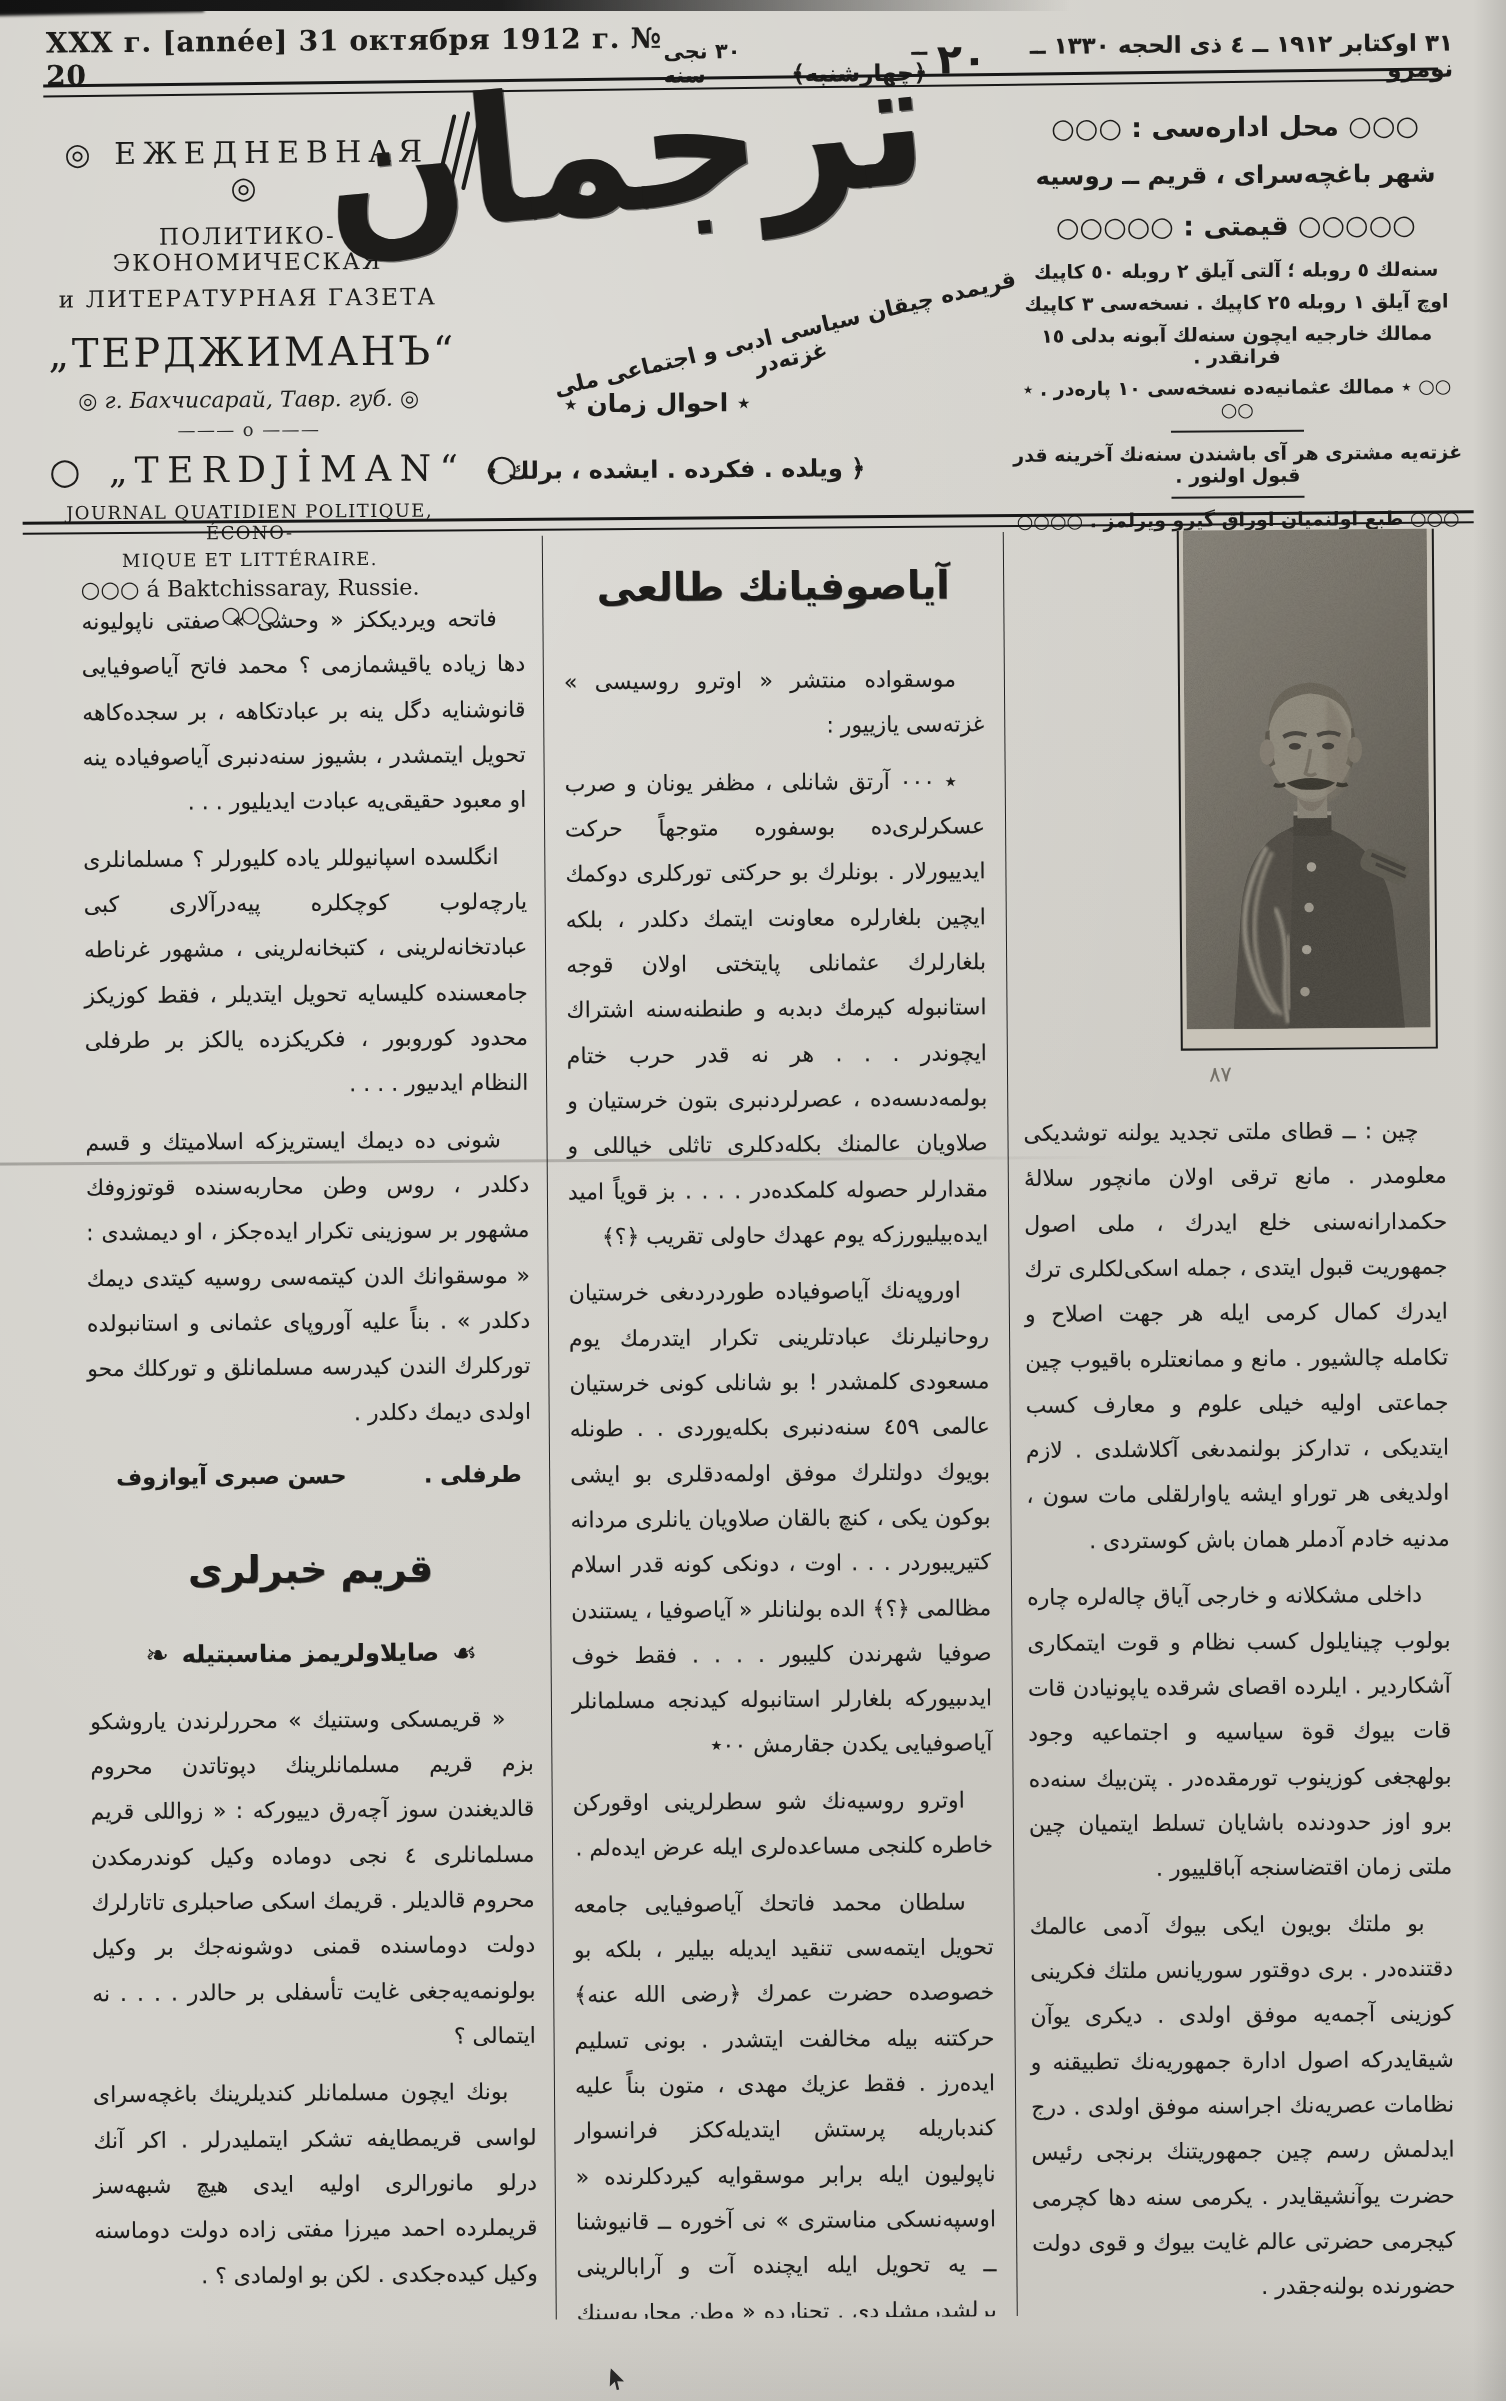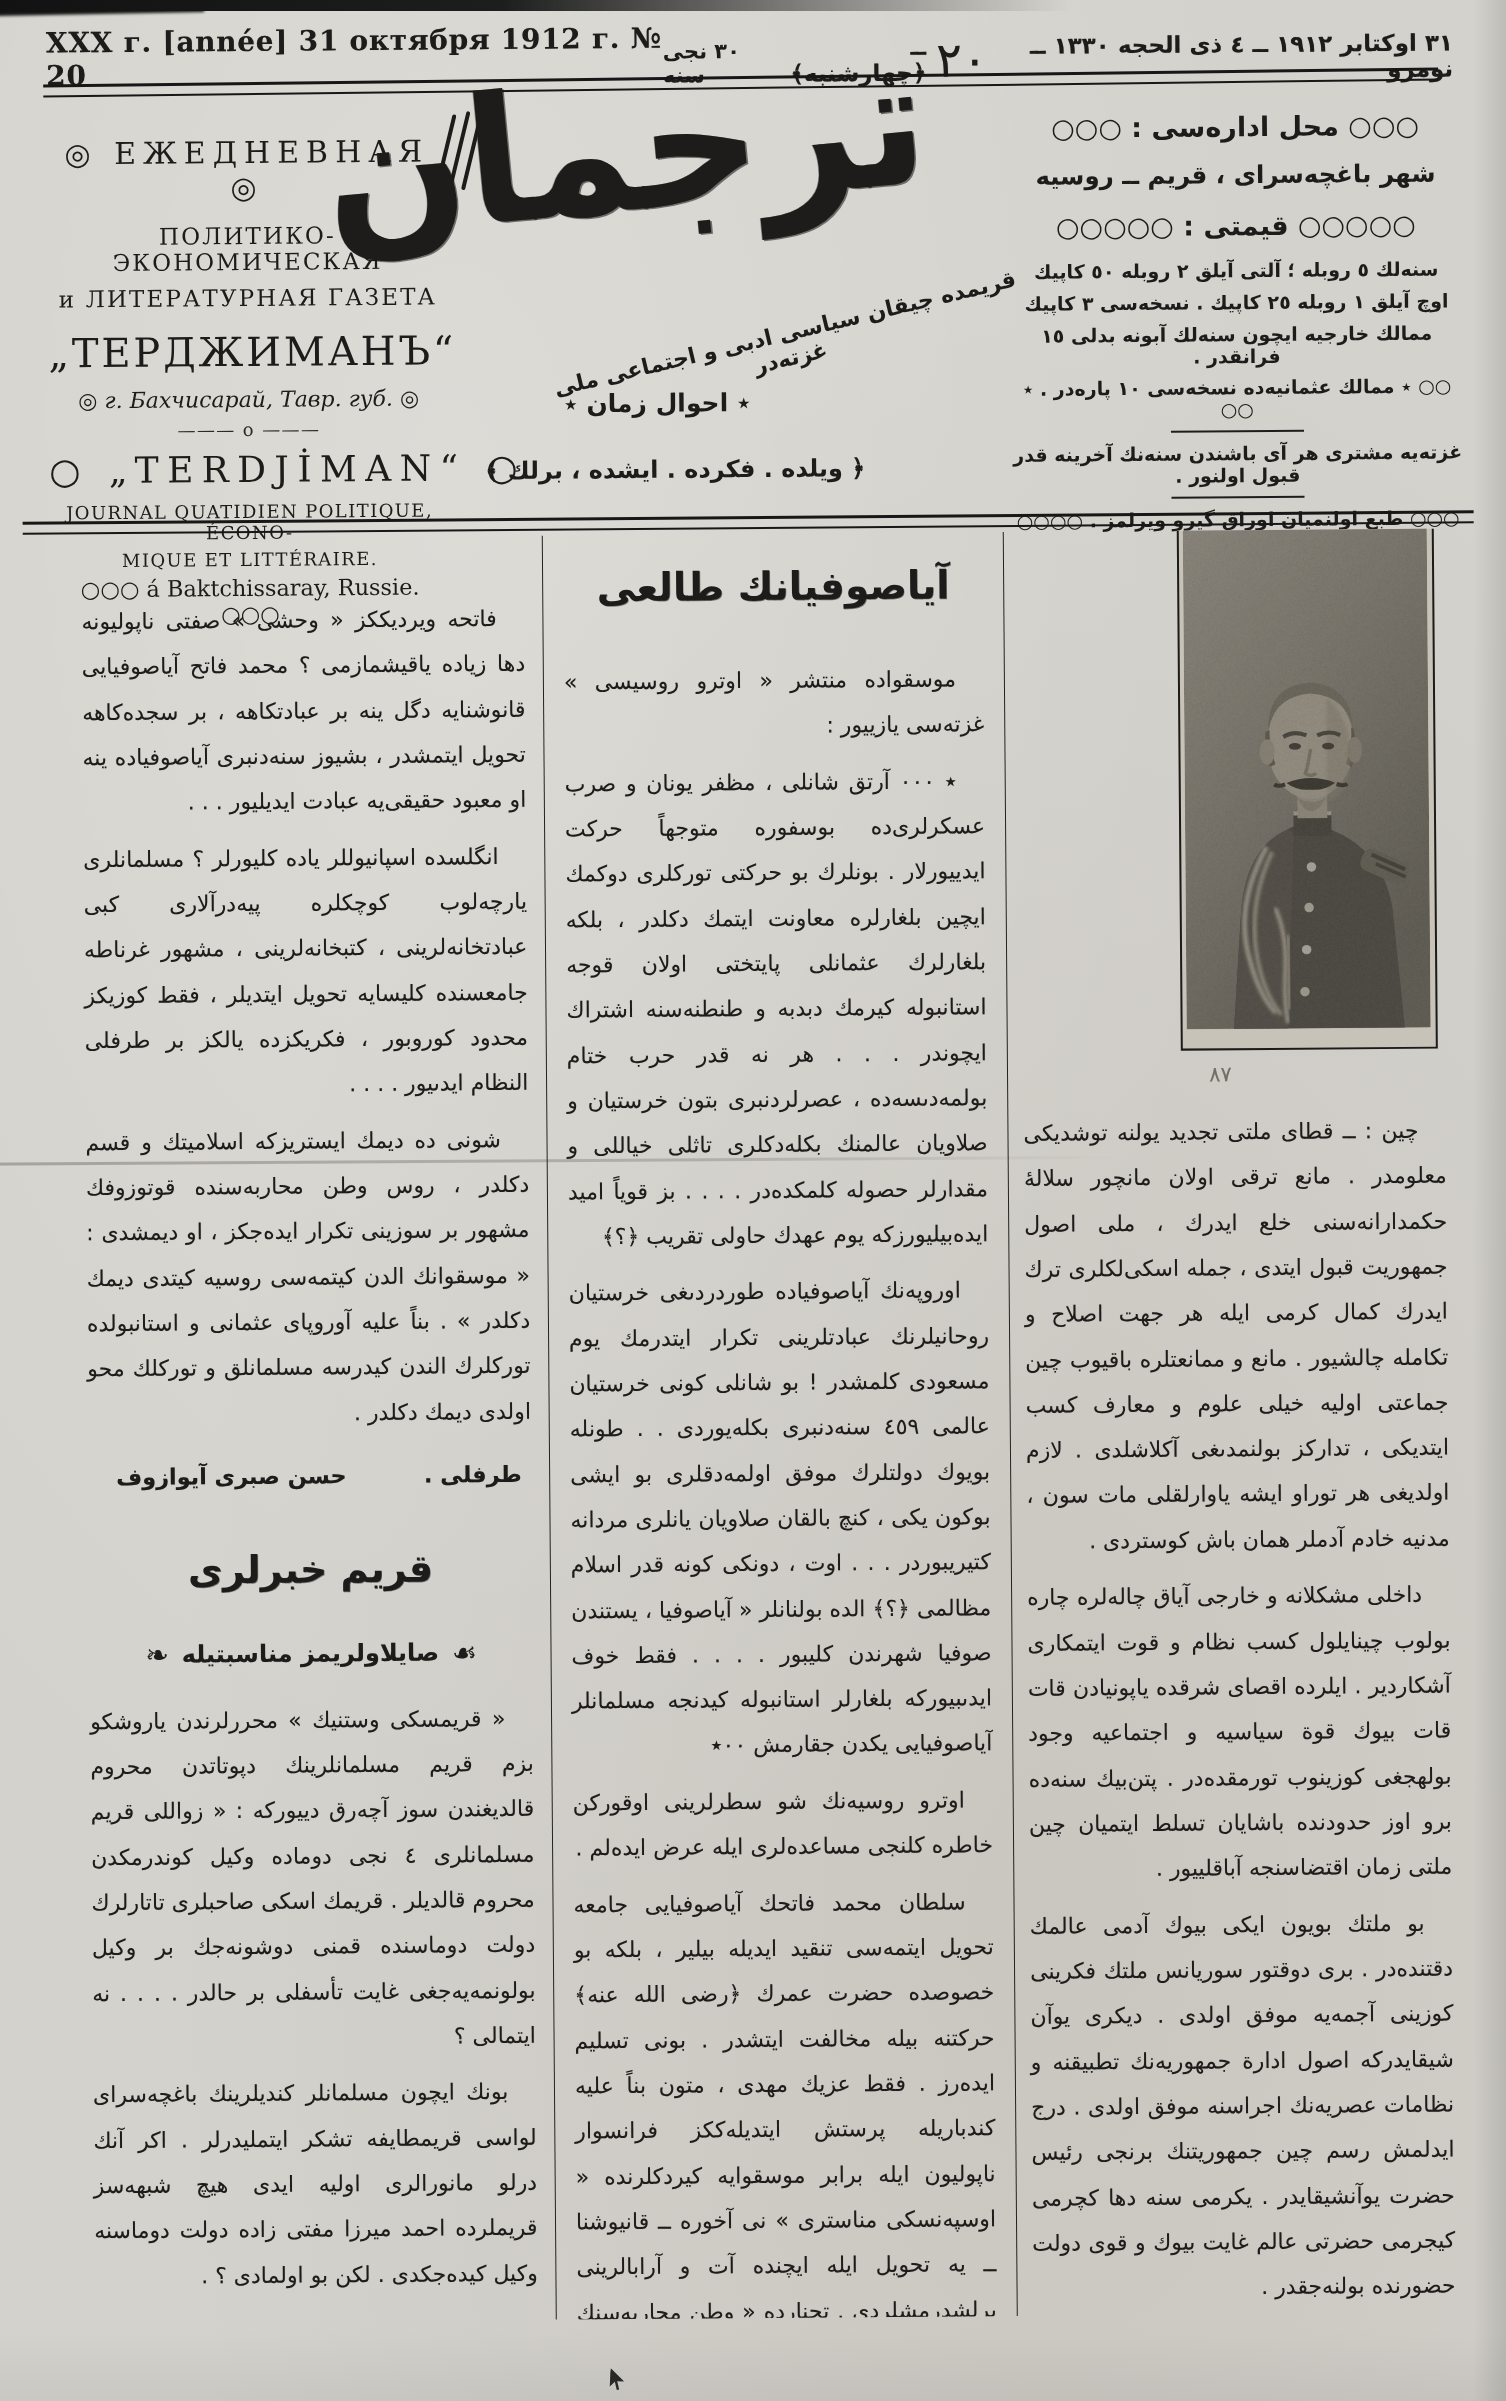--- a/index.html
+++ b/index.html
@@ -26,21 +26,21 @@
     background:linear-gradient(to right,rgba(50,48,44,0.30),rgba(50,48,44,0.22) 60%,rgba(50,48,44,0) 95%);
     transform:rotate(-0.35deg);filter:blur(0.7px);}
 
   
   .dateline{position:absolute;top:21px;left:55px;right:45px;display:flex;align-items:flex-end;
     justify-content:space-between;}
   .dl-left{font-family:"DejaVu Serif", serif;font-weight:bold;font-size:28px;letter-spacing:0.7px;
     text-shadow:0 0 0.7px rgba(0,0,0,.4);}
   .dl-right{direction:rtl;display:flex;align-items:center;gap:9.8px;font-size:23px;font-weight:bold;
     text-shadow:0 0 0.7px rgba(0,0,0,.35);}
-  .dl-right .big-issue{font-size:48px;font-weight:normal;line-height:.8;}
+  .dl-right .big-issue{font-size:41px;font-weight:bold;line-height:.8;}
   .dl-year{font-size:21px;font-weight:bold;}
 
   .rule-double{position:absolute;height:7.7px;border-top:3.5px solid #171717;border-bottom:2.1px solid #171717;}
   .rule-a{top:76px;left:52px;right:60px;transform:rotate(-0.25deg);}
   .rule-b{top:516px;left:28px;right:28px;}
 
   
   .masthead{position:absolute;top:90px;left:55px;right:39px;height:421px;display:flex;}
   .mh-left{width:400px;text-align:center;font-family:"DejaVu Serif", serif;padding-top:41px;}
   .mh-left .l1{font-size:30px;letter-spacing:7px;margin-bottom:18px;}

